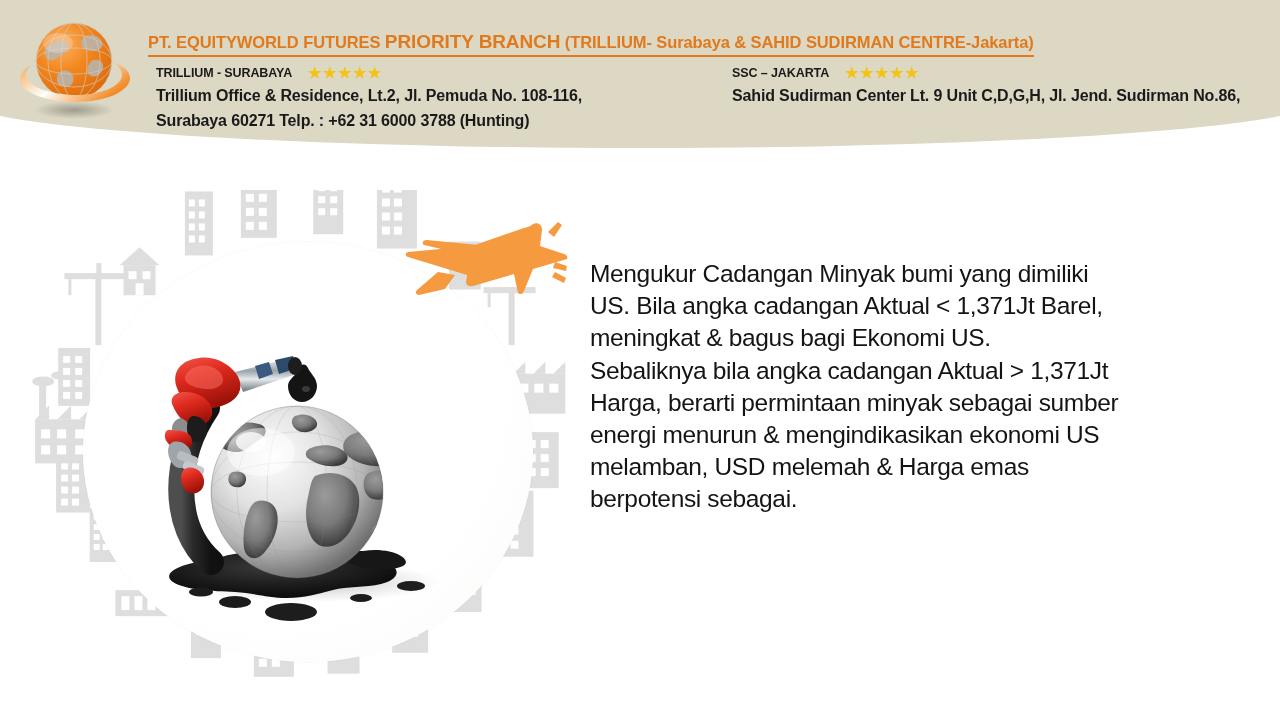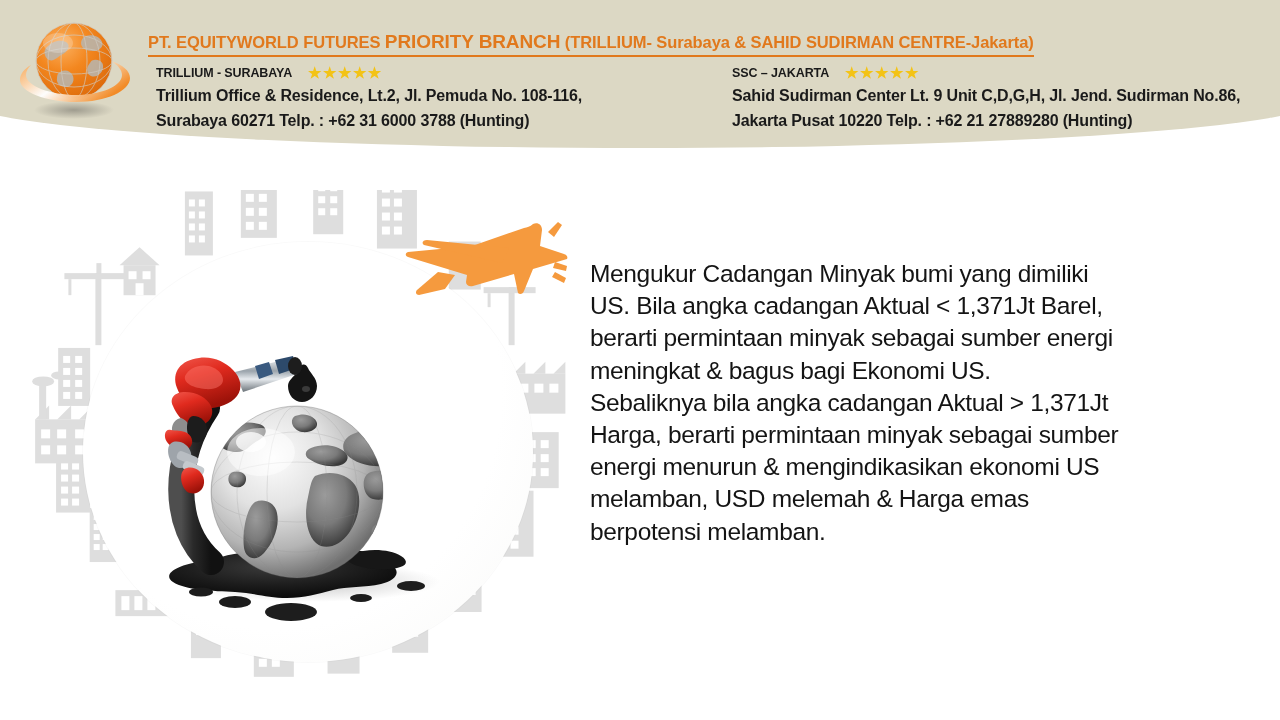--- a/index.html
+++ b/index.html
@@ -146,21 +146,20 @@
         <div>Surabaya 60271  Telp.   : +62 31 6000 3788 (Hunting)</div>
       </div>
     </div>
     <div class="branch-col">
       <div class="branch-head">
         <span>SSC – JAKARTA</span>
         <span class="stars">★★★★★</span>
       </div>
       <div class="branch-addr">
         <div>Sahid Sudirman Center Lt. 9 Unit C,D,G,H, Jl. Jend. Sudirman No.86,</div>
-        <div>Jakarta Pusat 10220  Telp.   : +62 21 27889280 (Hunting)</div>
       </div>
     </div>
   </div>
 </div>
 
 <div id="illustration">
 
   <svg id="skyline-ring" viewBox="0 0 560 530">
     <g fill="#dedede">
 
@@ -557,21 +556,20 @@
 
       <path d="M72 178c8-2 16 4 17 12 1 9-6 15-14 13-9-2-13-23-3-25z" fill="url(#redG)"></path>
     </g>
   </svg>
 </div>
 
 <div id="content">
   <div id="content-body">
     <span class="ln">Mengukur Cadangan Minyak bumi yang dimiliki</span>
     <span class="ln">US. Bila angka cadangan Aktual &lt; 1,371Jt Barel,</span>
-    <span class="ln">berarti permintaan minyak sebagai sumber energi</span>
     <span class="ln">meningkat &amp; bagus bagi Ekonomi US.</span>
     <span class="ln">Sebaliknya bila angka cadangan Aktual &gt; 1,371Jt</span>
     <span class="ln">Harga, berarti permintaan minyak sebagai sumber</span>
     <span class="ln">energi menurun &amp; mengindikasikan ekonomi US</span>
     <span class="ln">melamban, USD melemah &amp; Harga emas</span>
-    <span class="ln">berpotensi melamban.</span>
+    <span class="ln">berpotensi sebagai.</span>
   </div>
 </div>
 
 </body></html>

